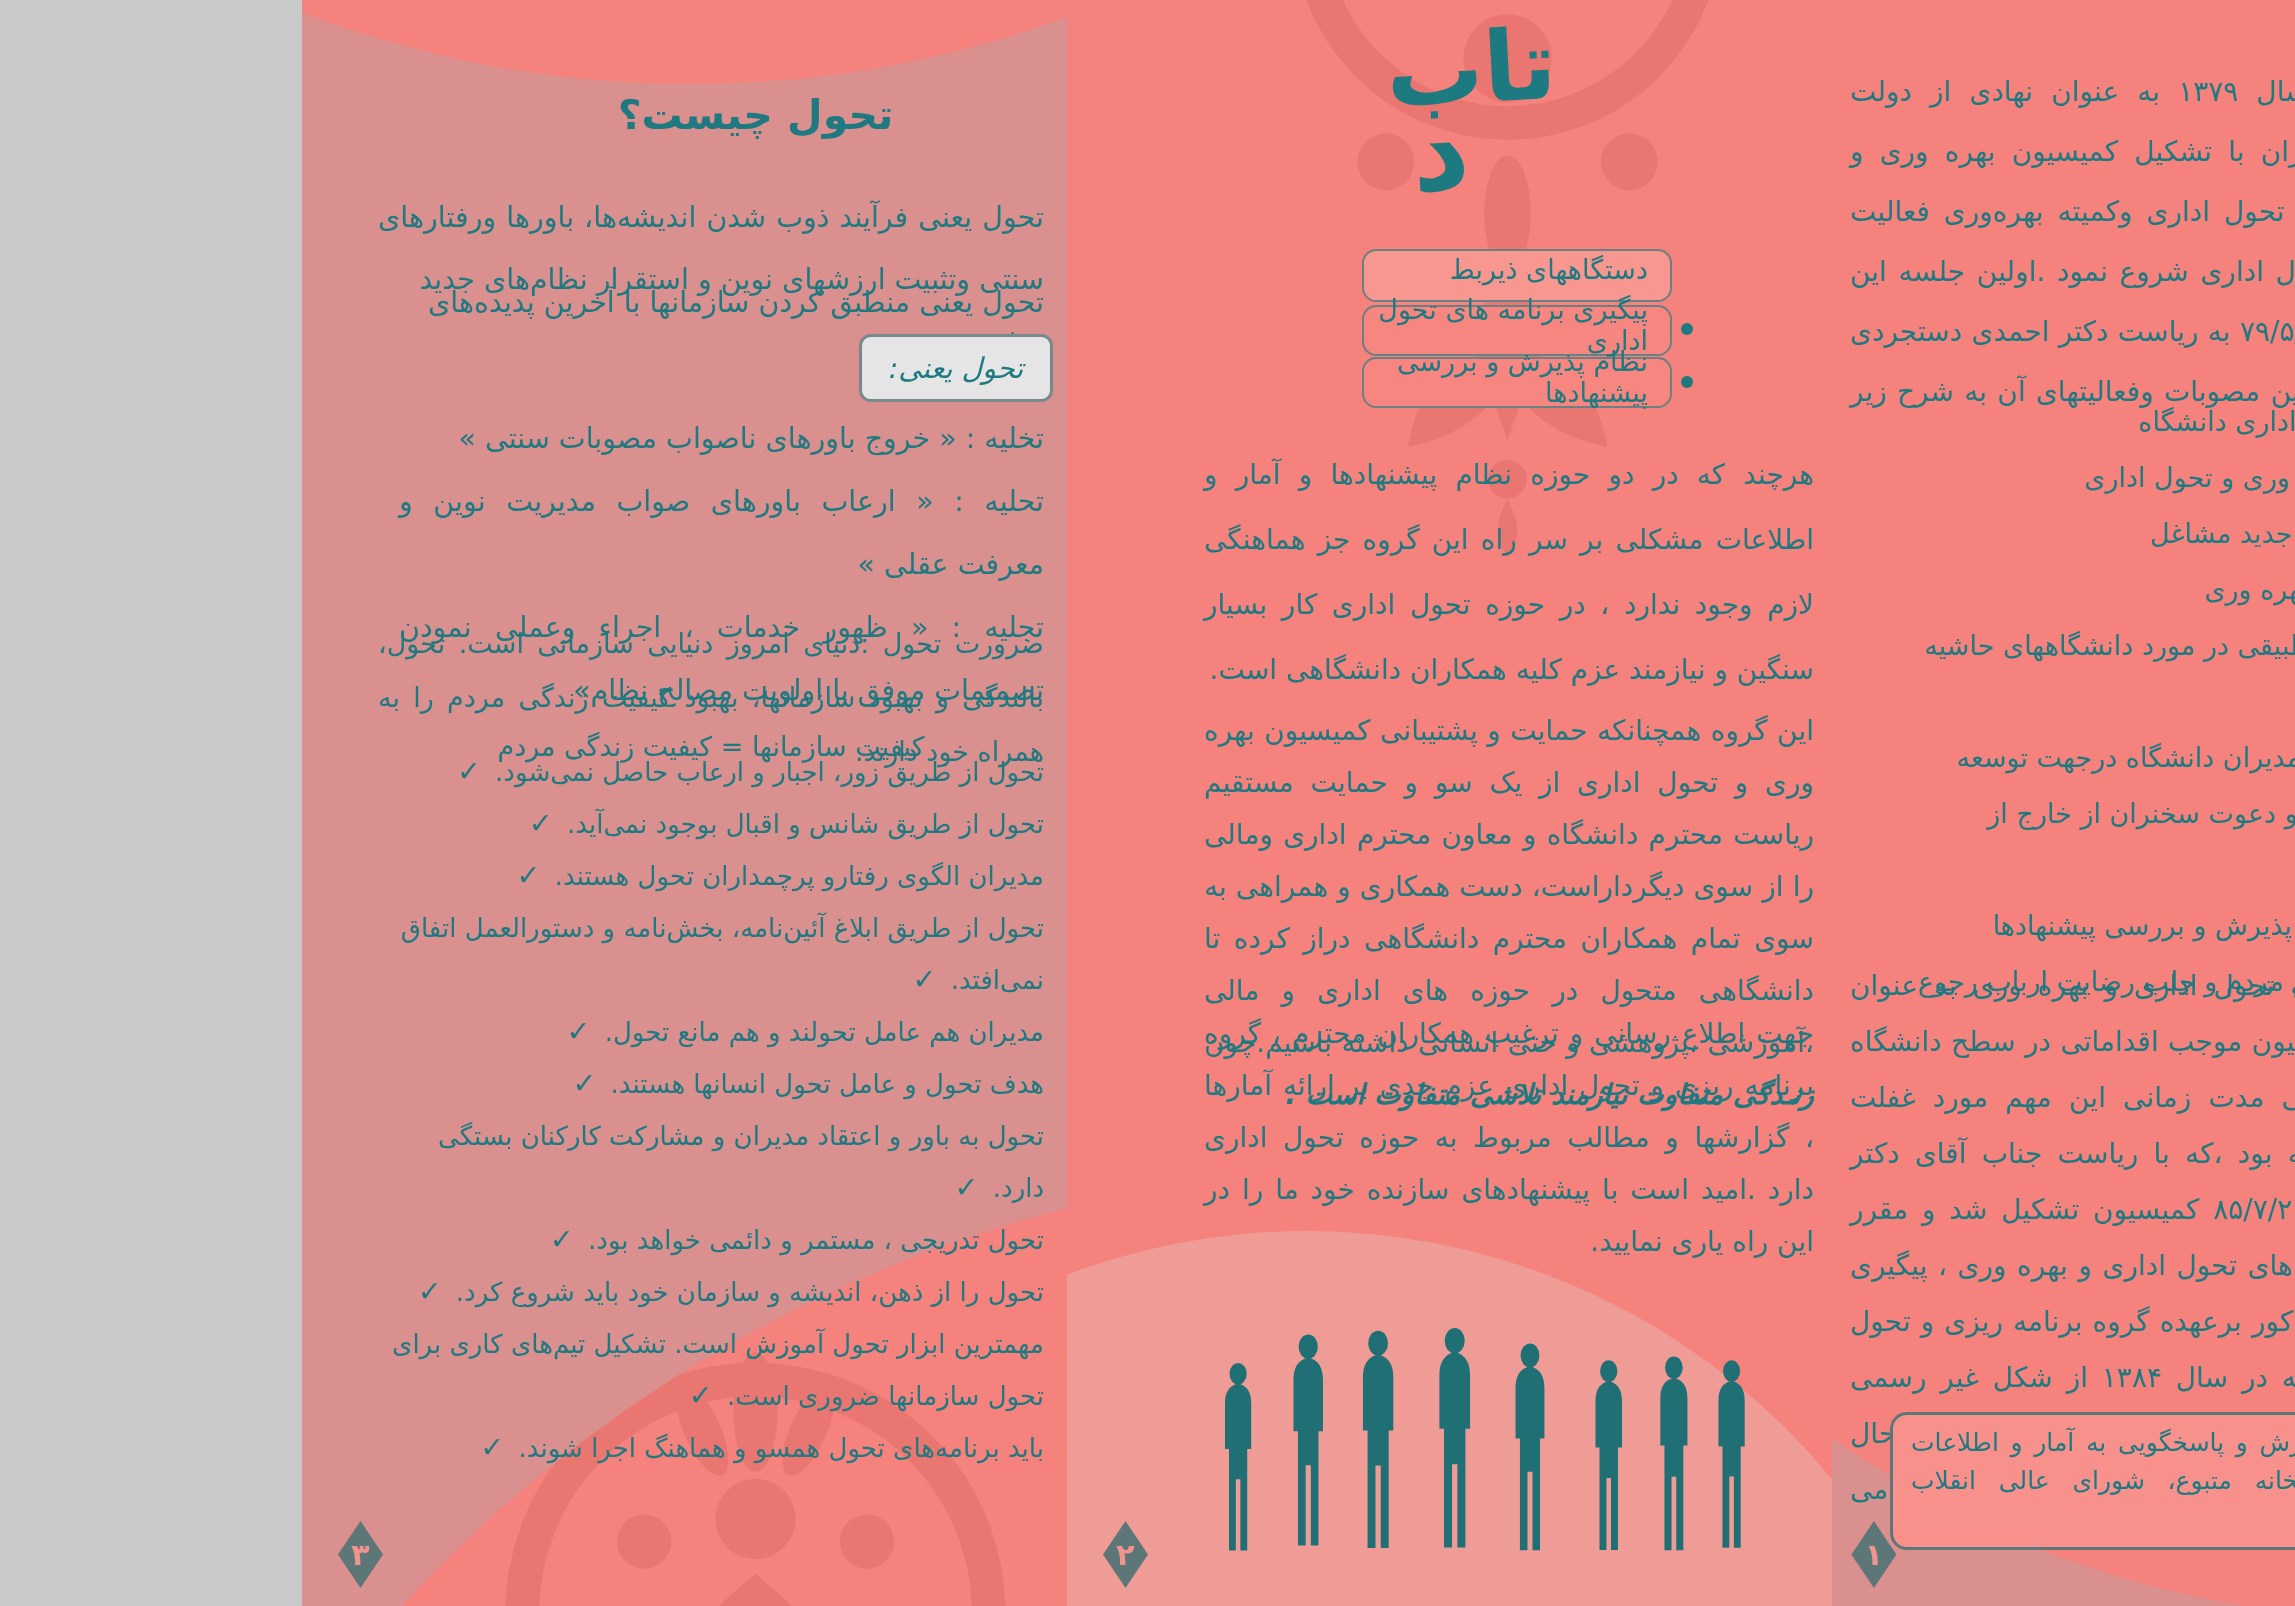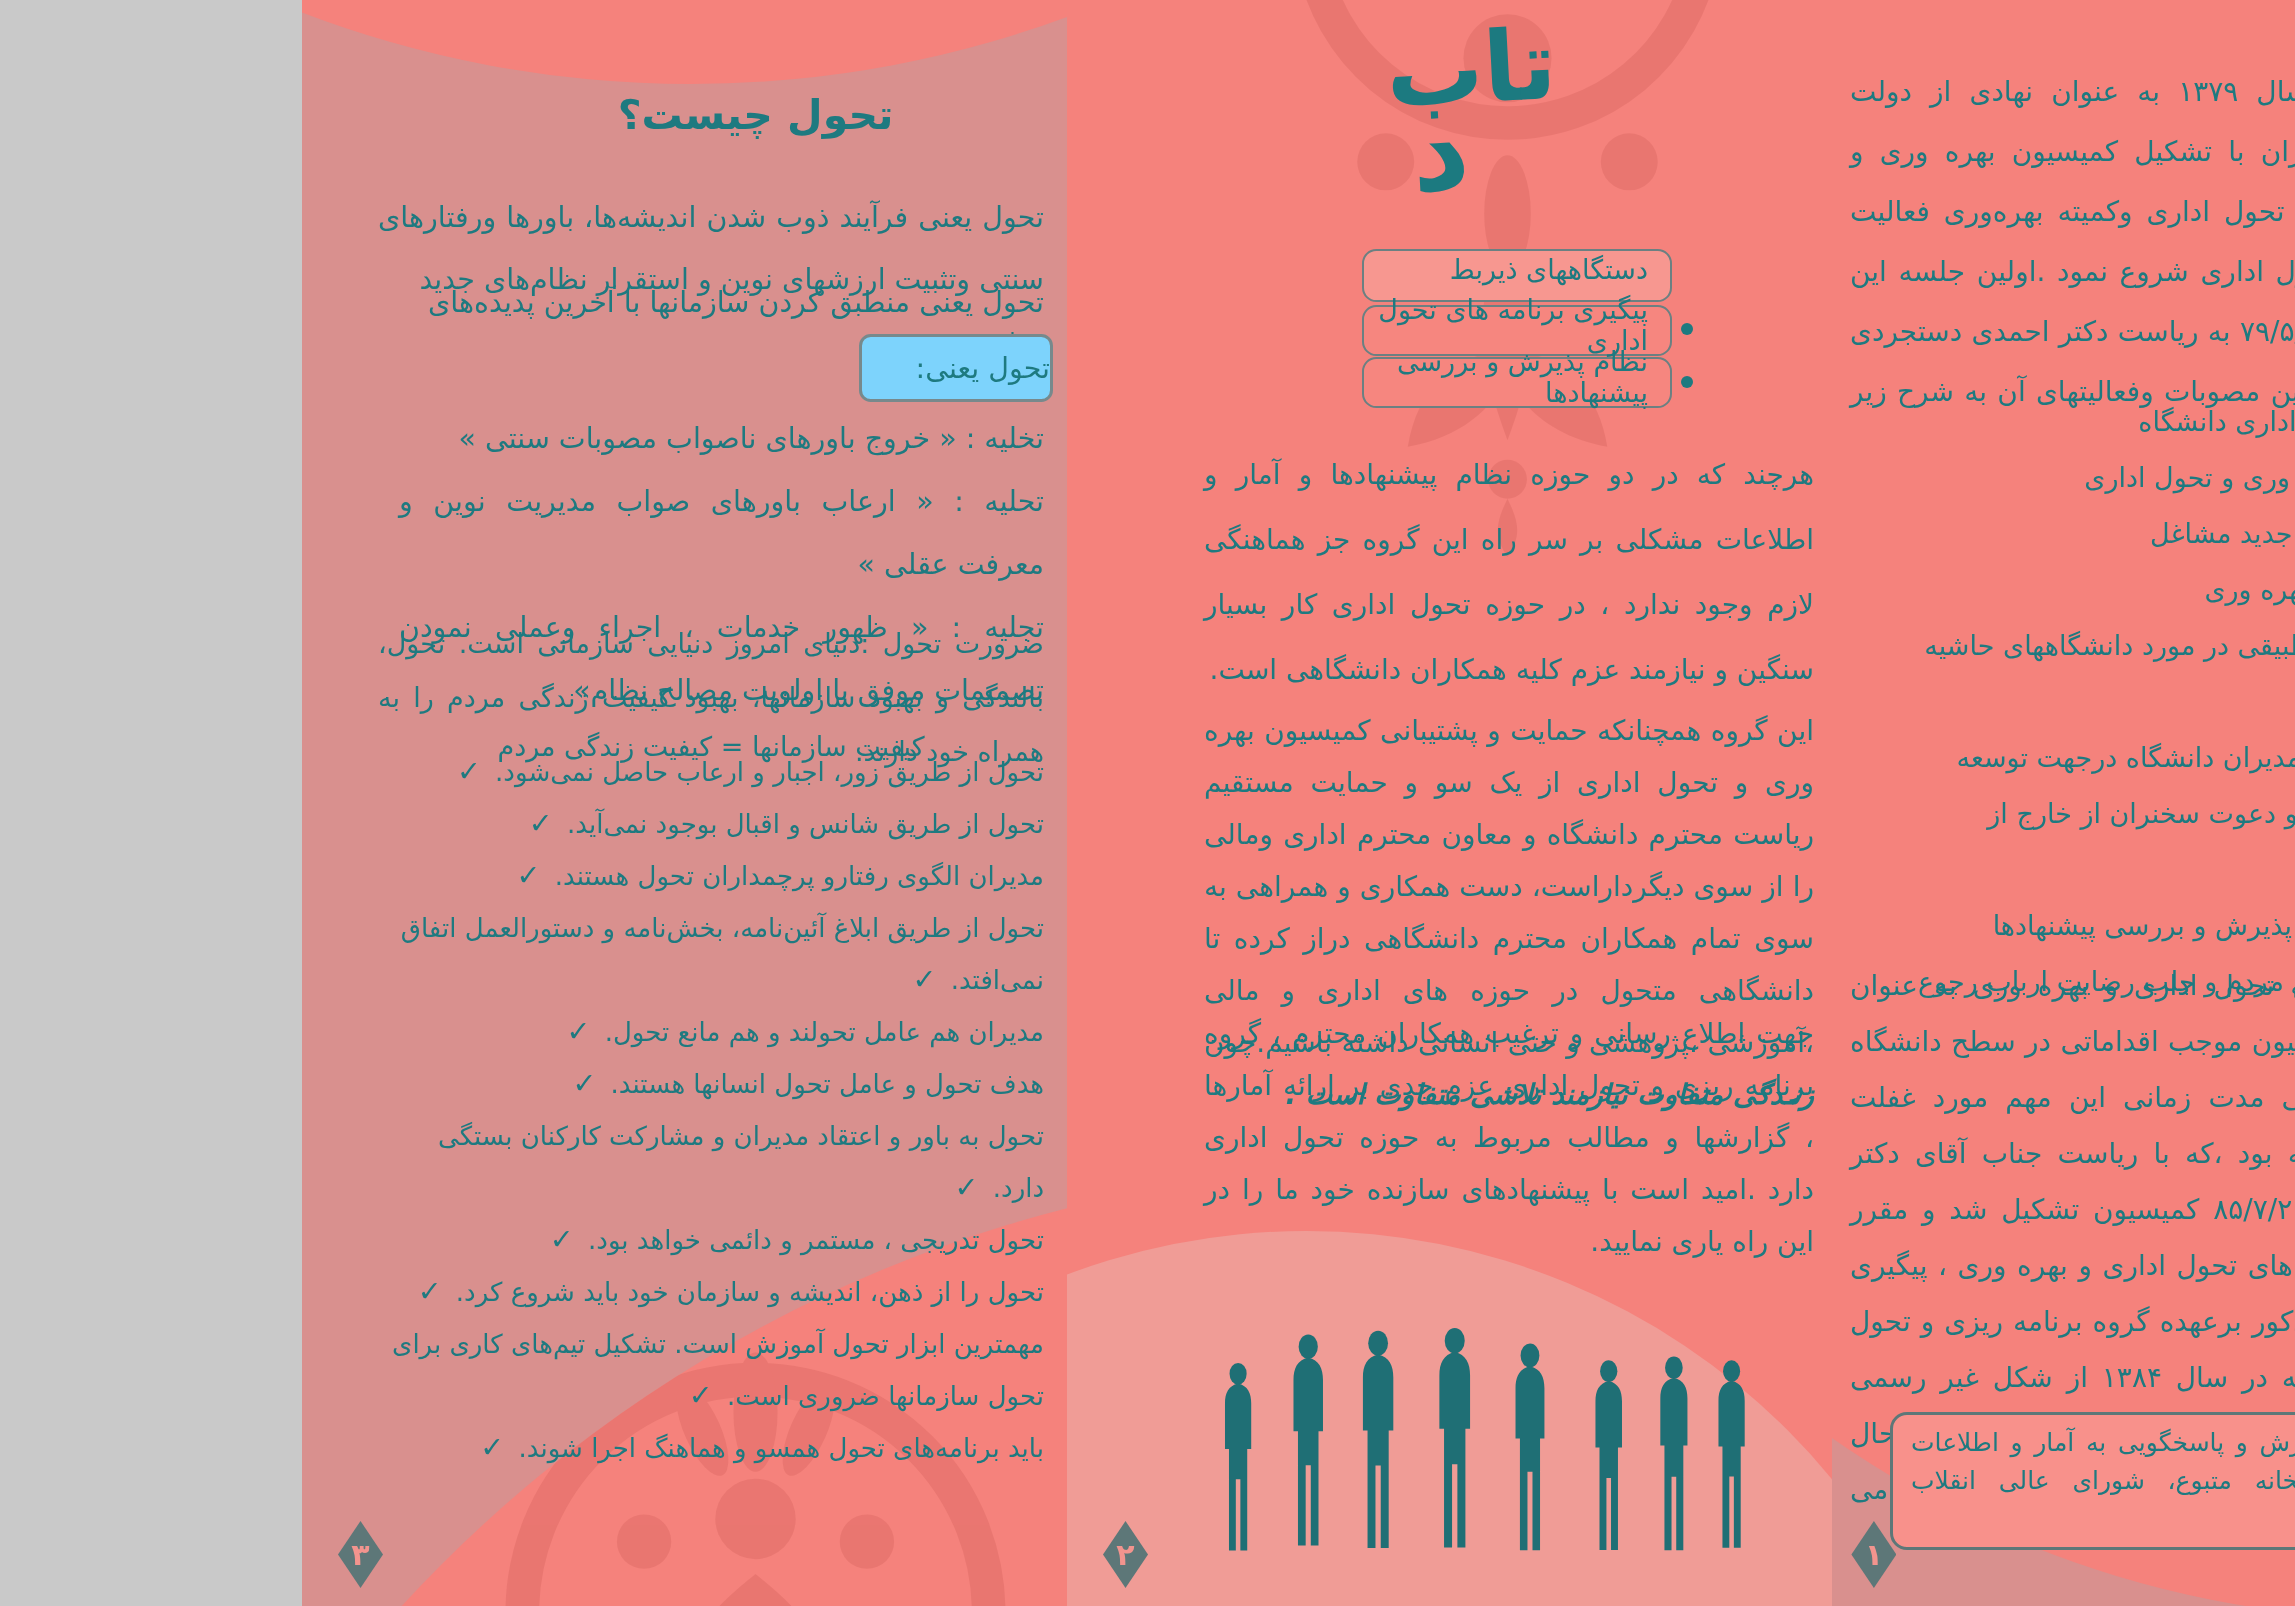--- a/index.html
+++ b/index.html
@@ -25,21 +25,21 @@
   .t{color:#1e7a80;}
   .abs{position:absolute;}
   p{margin:0;}
   .just{text-align:justify;text-justify:inter-word;}
   .panel h1{margin:0;}
 
   
   .title{left:272px;top:91px;width:363px;text-align:center;font-size:41px;font-weight:bold;}
   .p-l1{left:76px;right:23px;top:187px;font-size:28.5px;line-height:62px;}
   .p-l2{left:76px;right:23px;top:286px;font-size:28.5px;text-align:right;}
-  .label-box{left:557px;top:334px;width:188px;height:62px;border:3.2px solid #77898c;border-radius:11.7px;background:#7dd3fc;display:flex;align-items:center;justify-content:flex-start;font-size:28.5px;}
+  .label-box{left:557px;top:334px;width:188px;height:62px;border:3.2px solid #77898c;border-radius:11.7px;background:#e5e5e5;display:flex;align-items:center;justify-content:center;font-size:28.5px;font-style:italic;}
   .def-items{left:97px;right:23px;top:407px;font-size:28.5px;line-height:63px;}
   .necessity{left:76px;right:23px;top:617px;font-size:27px;line-height:54px;}
   .equation{left:76px;right:23px;top:731px;text-align:center;font-size:27px;}
   .checklist{left:84px;right:23px;top:746px;font-size:26px;}
   .citem{line-height:52px;text-align:right;}
   .check{display:inline-block;margin-right:14.3px;font-size:28.5px;color:#1e7a80;}
 
   
   .diamond{position:absolute;width:45px;height:67px;background:#5d7778;clip-path:polygon(50% 0,100% 50%,50% 100%,0 50%);display:flex;align-items:center;justify-content:center;}
   .diamond span{color:#f2948e;font-size:30px;font-weight:bold;}

